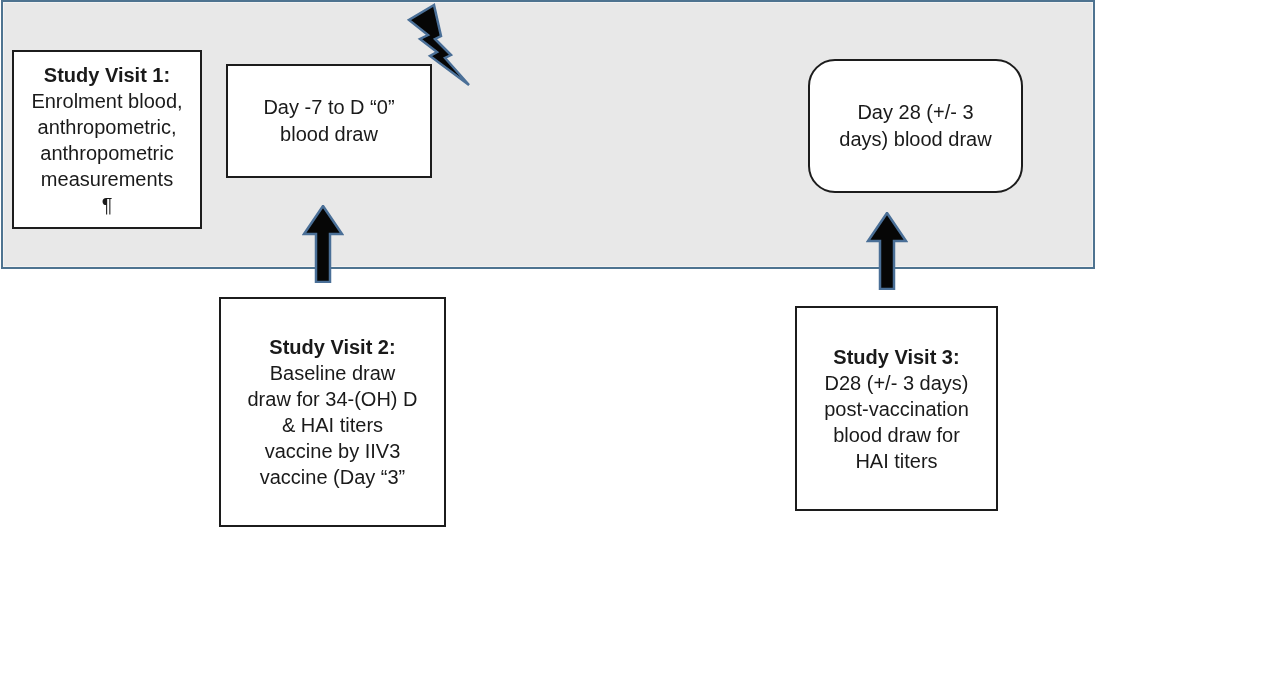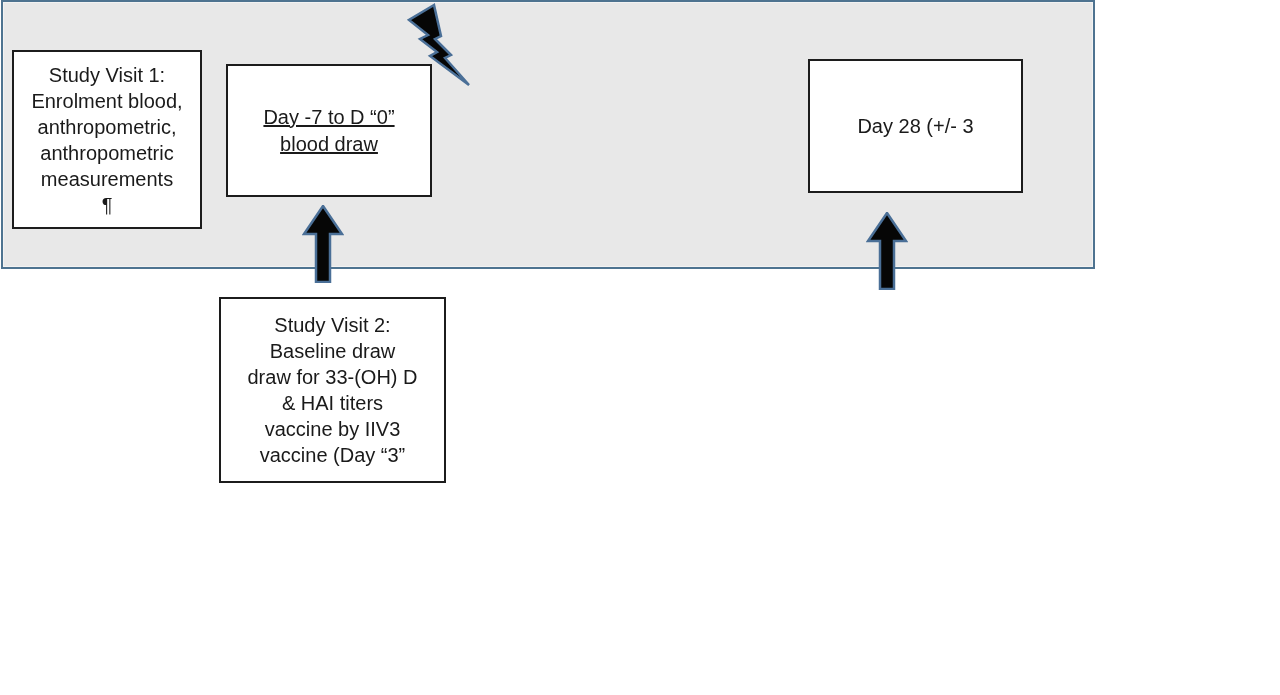--- a/index.html
+++ b/index.html
@@ -26,26 +26,26 @@
     border:2px solid #1c1c1c;
     box-sizing:border-box;
     display:flex;
     flex-direction:column;
     justify-content:center;
     align-items:center;
     text-align:center;
     font-size:20px;
     line-height:26px;
   }
-  .node .title{font-weight:normal;}
+  .node .title{font-weight:bold;}
   .node .line{white-space:nowrap;}
   #box-visit1{left:12px;top:50px;width:190px;height:179px;}
-  #box-baseline-draw{left:226px;top:64px;width:206px;height:133px;line-height:27px;text-decoration:underline;}
-  #box-day28-draw{left:808px;top:59px;width:215px;height:134px;line-height:27px;}
-  #box-visit2{left:219px;top:297px;width:227px;height:186px;}
+  #box-baseline-draw{left:226px;top:64px;width:206px;height:114px;line-height:27px;}
+  #box-day28-draw{left:808px;top:59px;width:215px;height:134px;line-height:27px;border-radius:27px;}
+  #box-visit2{left:219px;top:297px;width:227px;height:230px;}
   #box-visit3{left:795px;top:306px;width:203px;height:205px;}
   .shape{position:absolute;}
   #bolt{left:404px;top:1px;}
   #arrow-visit2{left:302px;top:205px;}
   #arrow-visit3{left:866px;top:212px;}
 </style>
 </head>
 <body>
 
 <div class="canvas">
@@ -65,33 +65,41 @@
     <div class="line">¶</div>
   </div>
 
   <div class="node" id="box-baseline-draw">
     <div class="line">Day -7 to D “0”</div>
     <div class="line">blood draw</div>
   </div>
 
   <div class="node" id="box-day28-draw">
     <div class="line">Day 28 (+/- 3</div>
+    <div class="line">days) blood draw</div>
   </div>
 
   <svg id="arrow-visit2" class="shape" width="42" height="78" viewBox="0 0 42 78">
     <polygon points="21,1 40,29 28,29 28,77 14,77 14,29 2,29" fill="#060606" stroke="#4a6f97" stroke-width="2.5" stroke-linejoin="miter"></polygon>
   </svg>
 
   <svg id="arrow-visit3" class="shape" width="42" height="78" viewBox="0 0 42 78">
     <polygon points="21,1 40,29 28,29 28,77 14,77 14,29 2,29" fill="#060606" stroke="#4a6f97" stroke-width="2.5" stroke-linejoin="miter"></polygon>
   </svg>
 
   <div class="node" id="box-visit2">
     <div class="line title">Study Visit 2:</div>
     <div class="line">Baseline draw</div>
-    <div class="line">draw for 33-(OH) D</div>
+    <div class="line">draw for 34-(OH) D</div>
     <div class="line">&amp; HAI titers</div>
     <div class="line">vaccine by IIV3</div>
     <div class="line">vaccine (Day “3”</div>
   </div>
 
+  <div class="node" id="box-visit3">
+    <div class="line title">Study Visit 3:</div>
+    <div class="line">D28 (+/- 3 days)</div>
+    <div class="line">post-vaccination</div>
+    <div class="line">blood draw for</div>
+    <div class="line">HAI titers</div>
+  </div>
 
 </div>
 
 </body></html>

